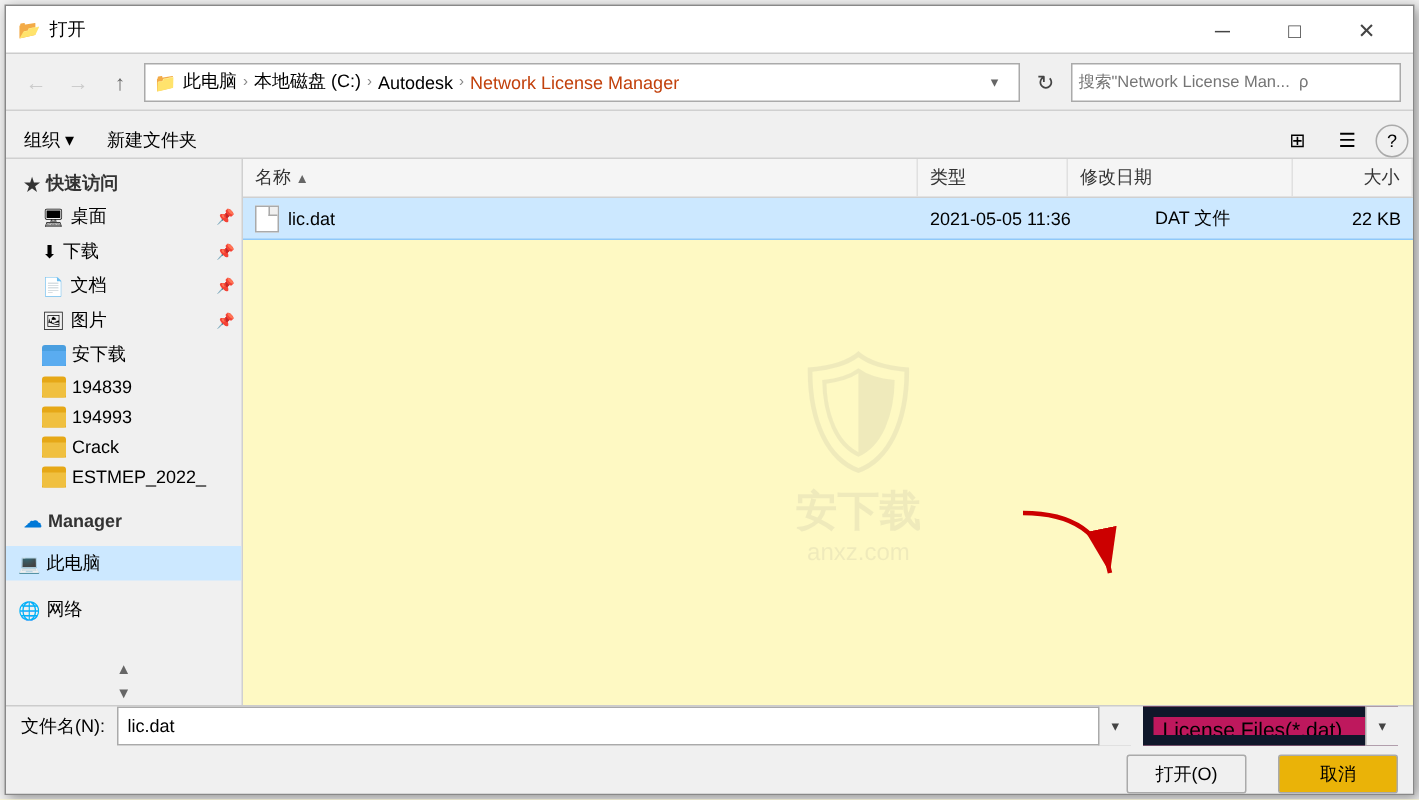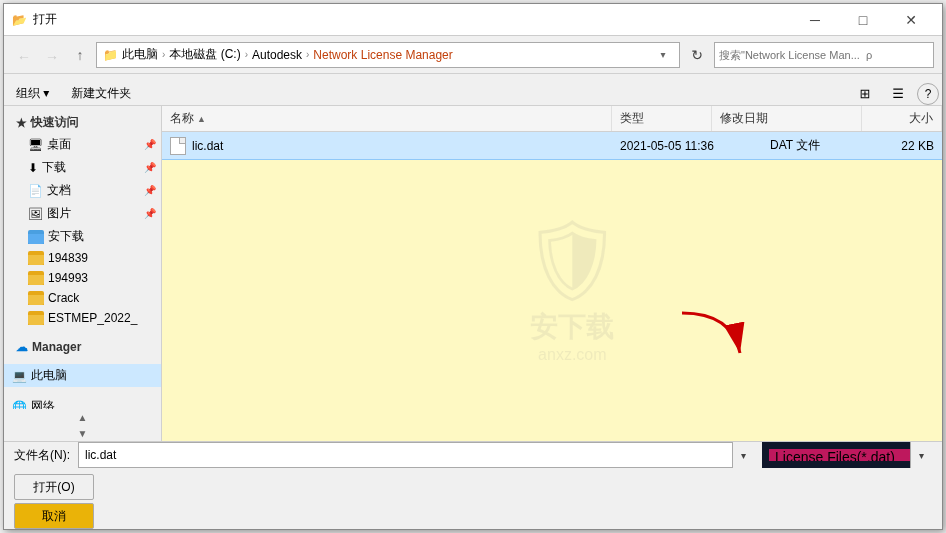--- a/index.html
+++ b/index.html
@@ -410,22 +410,21 @@
       border-left: 1px solid #aaa;
       background: #f0f0f0;
       cursor: pointer;
       font-size: 10px;
       color: #444;
       pointer-events: none;
     }
     .bottom-buttons {
       display: flex;
       justify-content: flex-end;
-      gap: 3px;
-      flex-direction: column;
+      gap: 21px;
     }
     .dialog-btn {
       width: 80px;
       height: 26px;
       border: 1px solid #aaa;
       background: #eab308;
       cursor: pointer;
       font-size: 12px;
       border-radius: 2px;
     }

